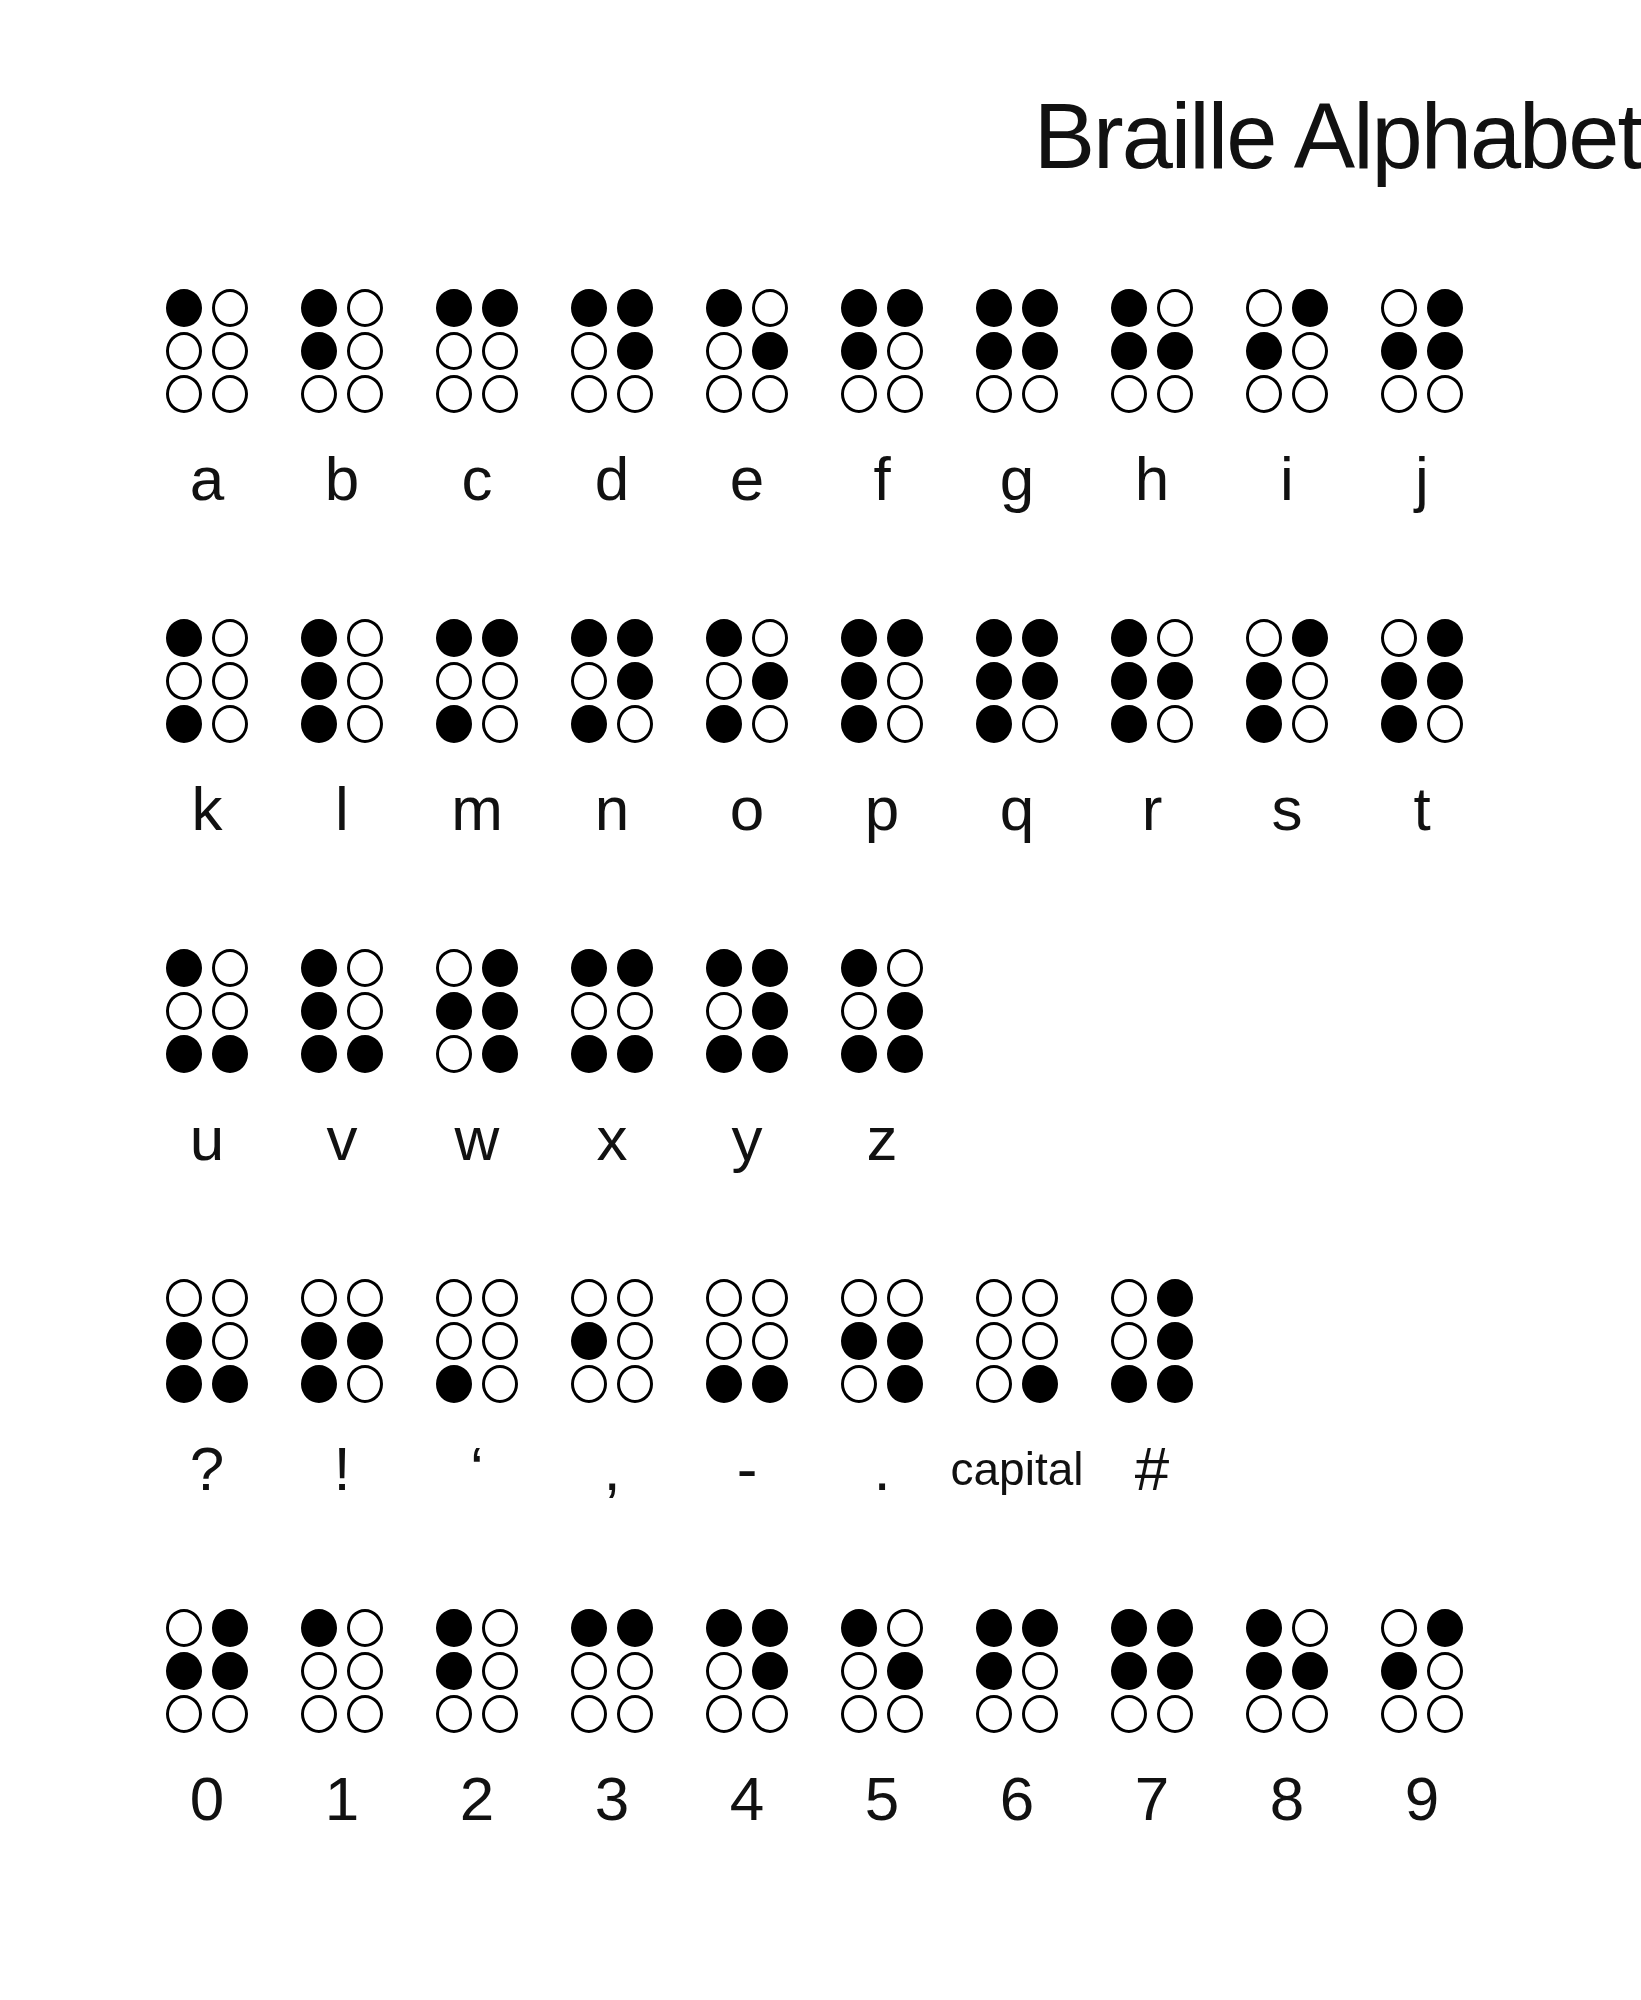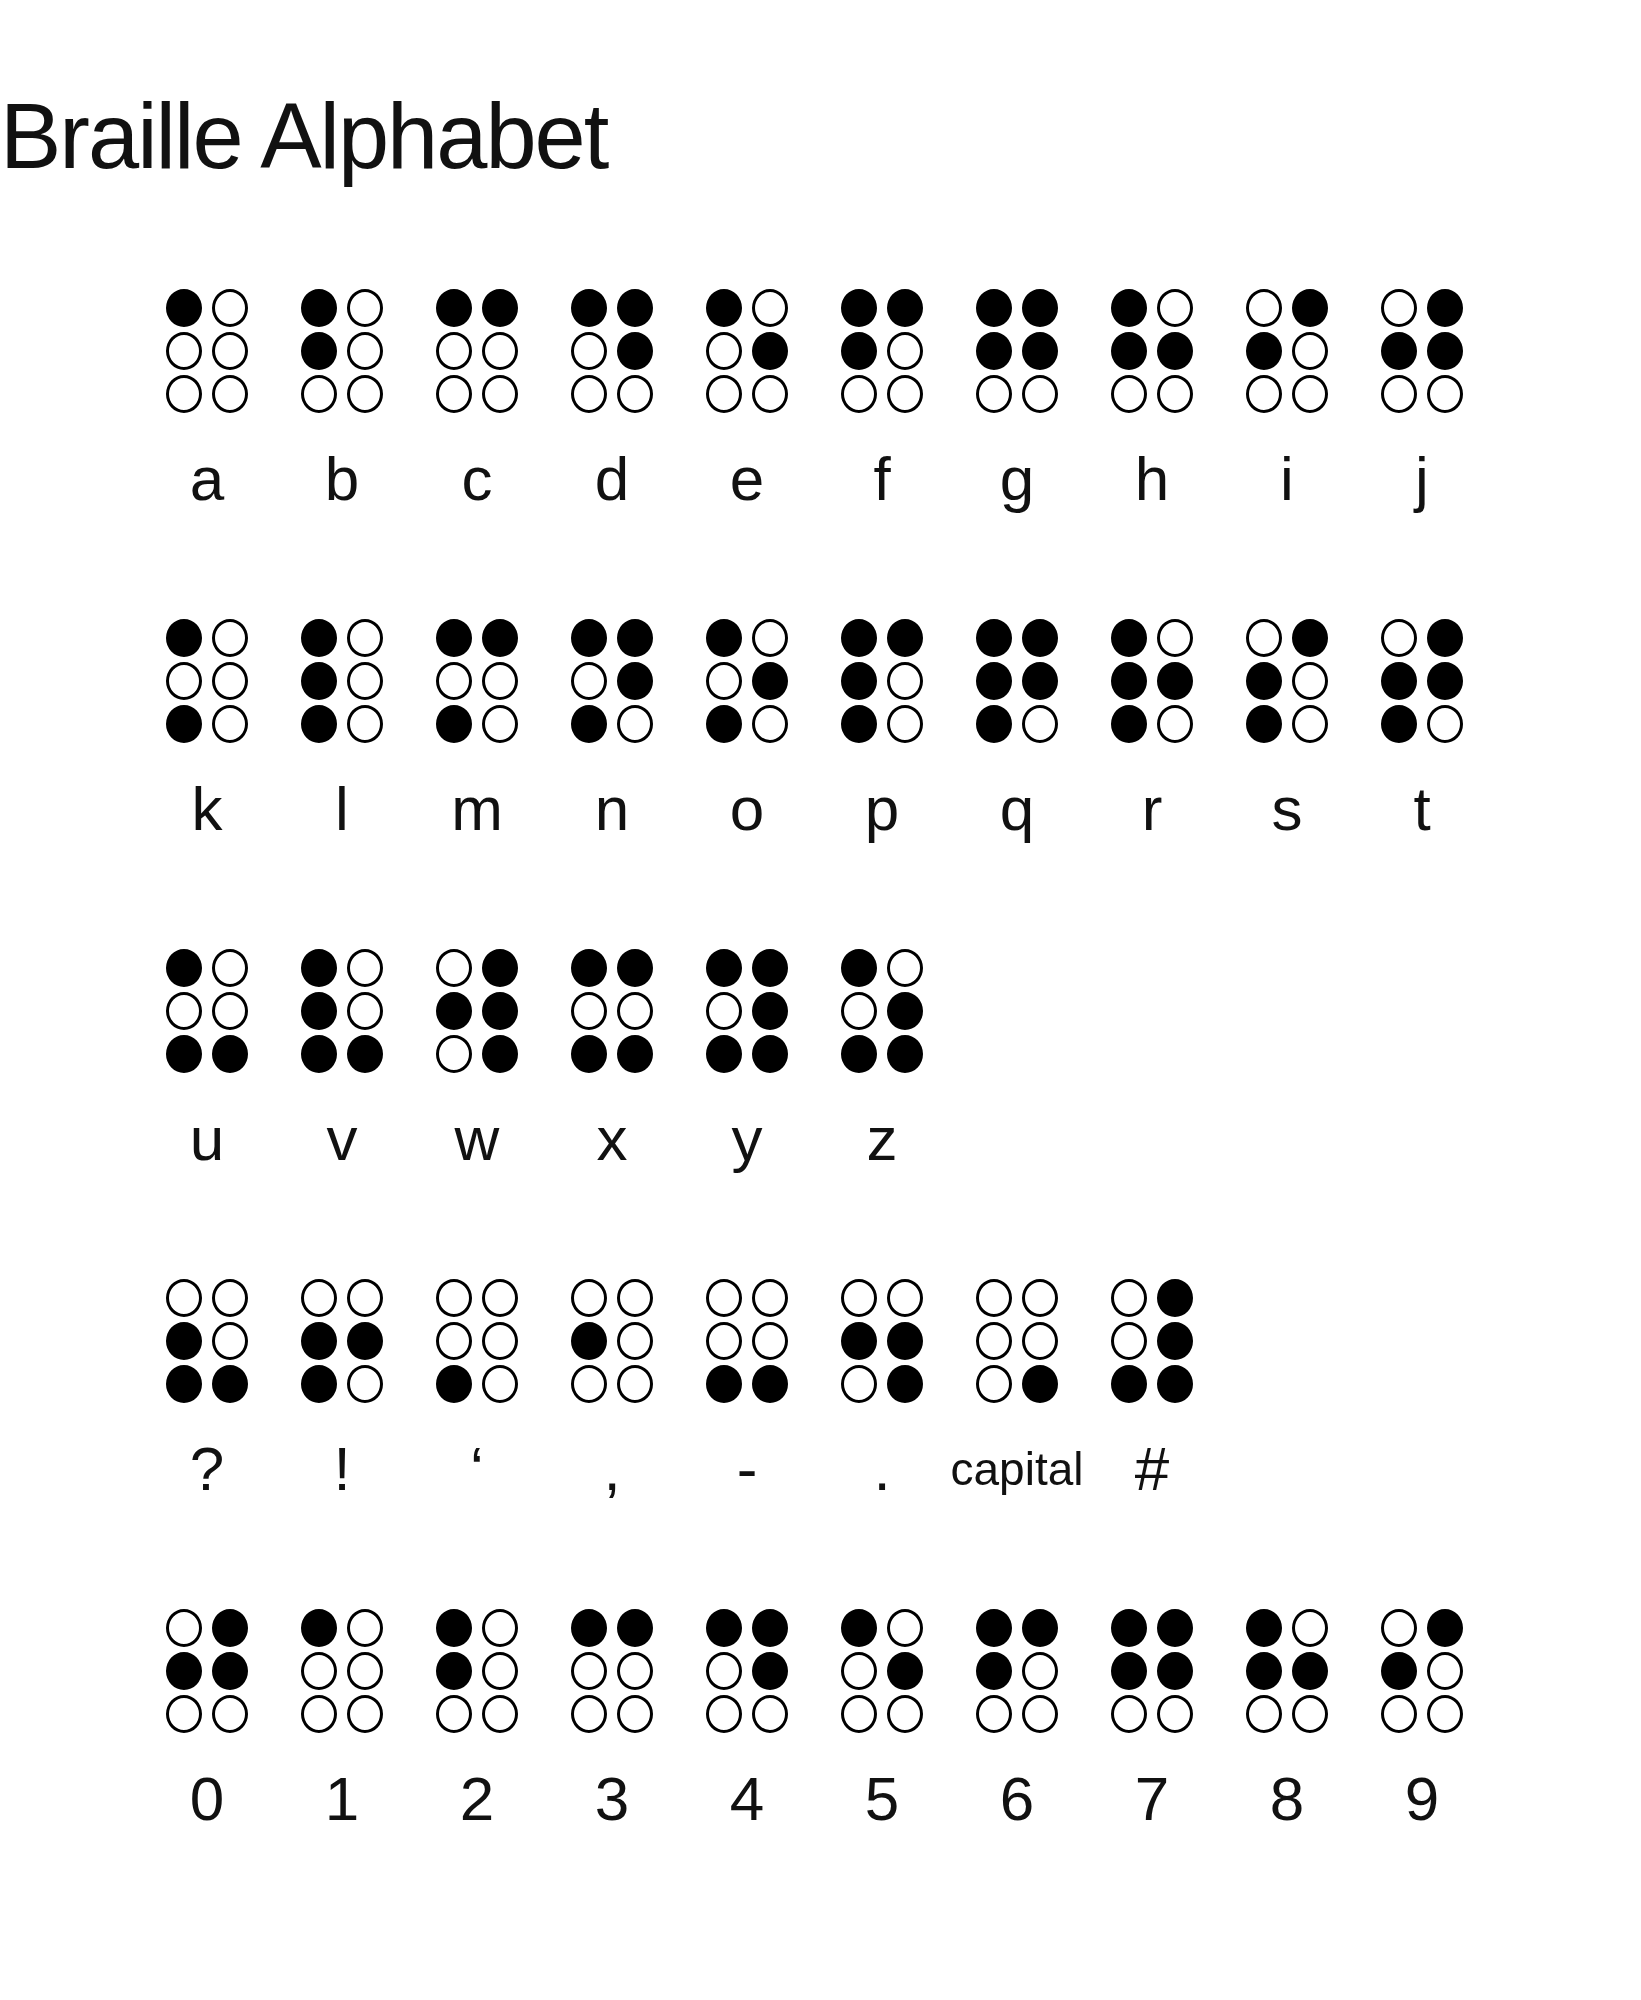--- a/index.html
+++ b/index.html
@@ -8,21 +8,21 @@
     height: 2000px;
     background: #ffffff;
     position: relative;
     overflow: hidden;
     font-family: "Liberation Sans", sans-serif;
     color: #111111;
   }
   .title {
     margin: 0;
     padding-top: 84px;
-    text-align: left;
+    text-align: right;
     font-size: 92px;
     font-weight: 400;
     letter-spacing: -2px;
     color: #111111;
   }
   .rows {
     padding-left: 166px;
     padding-top: 100px;
   }
   .braille-row {

